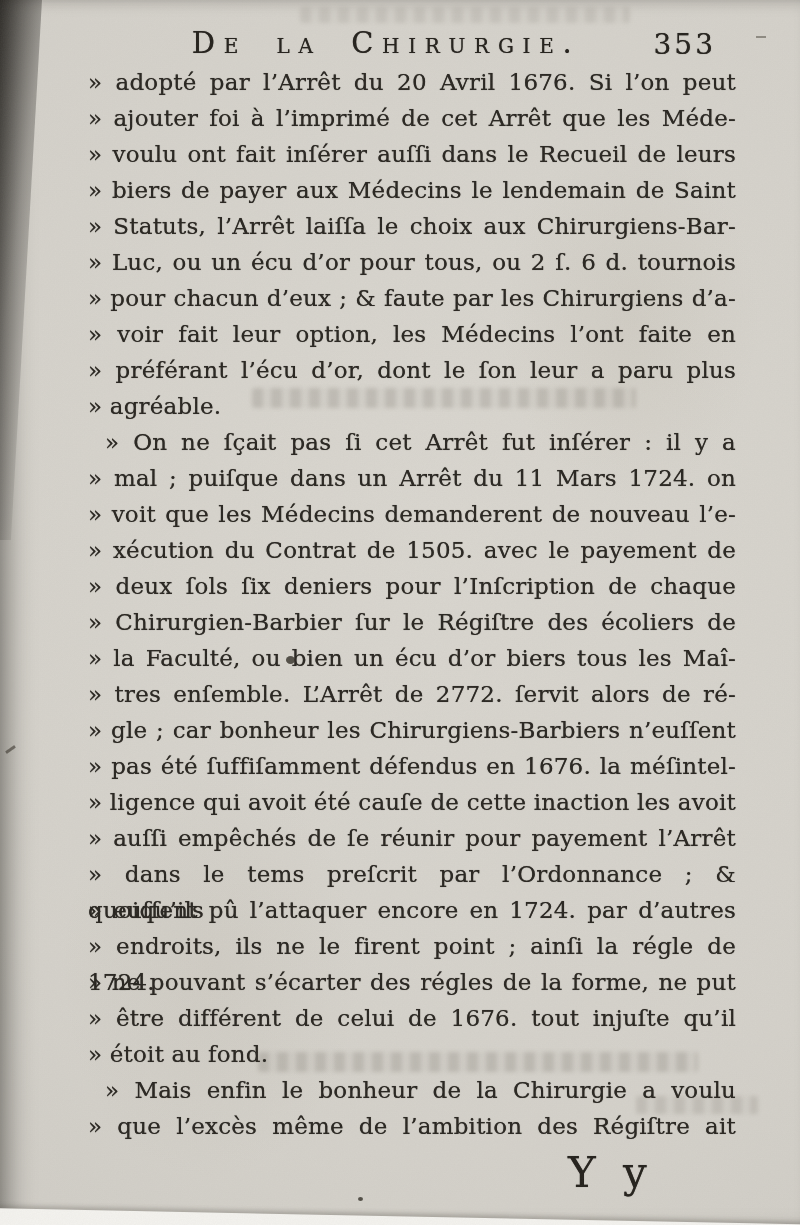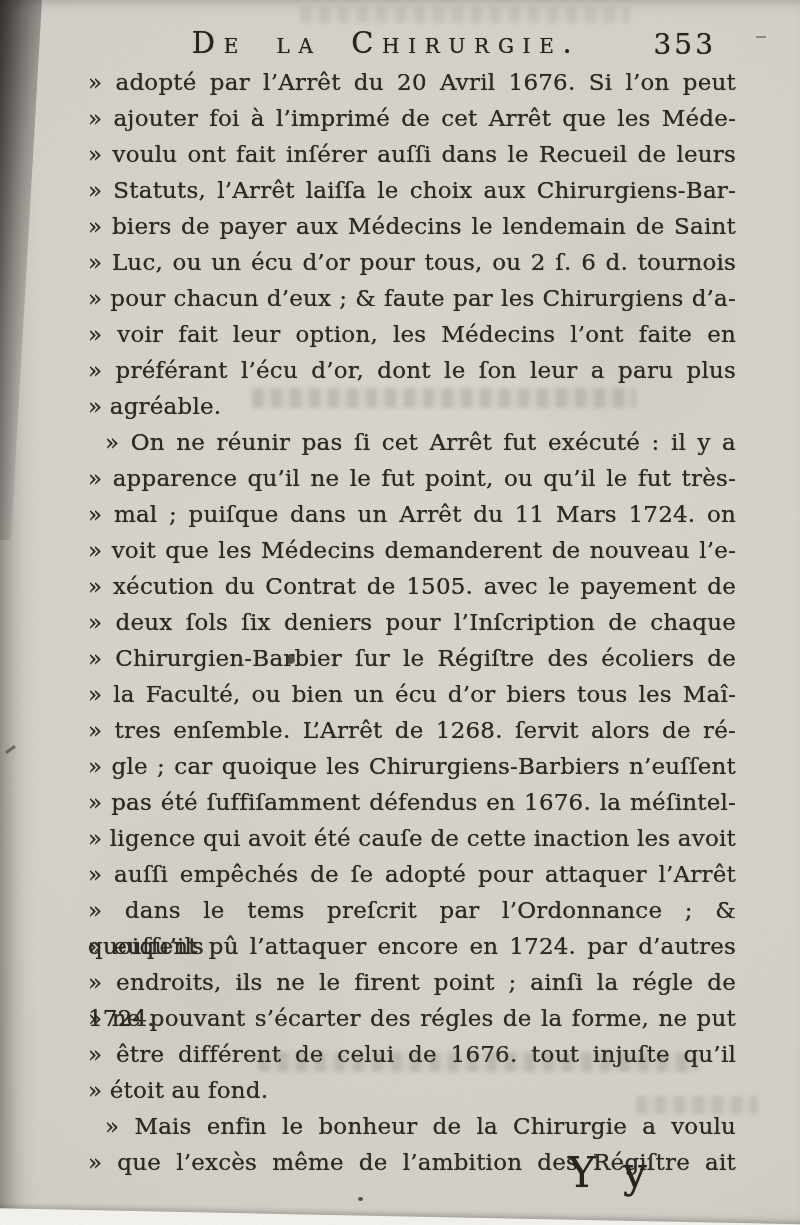--- a/index.html
+++ b/index.html
@@ -89,40 +89,39 @@
   </div>
 
   <div class="ghost g1"></div>
   <div class="ghost g2"></div>
   <div class="ghost g3"></div>
 
   <div class="text">
     <div class="line">» adopté par l’Arrêt du 20 Avril 1676. Si l’on peut</div>
     <div class="line">» ajouter foi à l’imprimé de cet Arrêt que les Méde-</div>
     <div class="line">» voulu ont fait inſérer auſſi dans le Recueil de leurs</div>
+    <div class="line">» biers de payer aux Médecins le lendemain de Saint</div>
     <div class="line">» Statuts, l’Arrêt laiſſa le choix aux Chirurgiens-Bar-</div>
-    <div class="line">» biers de payer aux Médecins le lendemain de Saint</div>
     <div class="line">» Luc, ou un écu d’or pour tous, ou 2 ſ. 6 d. tournois</div>
     <div class="line">» pour chacun d’eux ; &amp; faute par les Chirurgiens d’a-</div>
     <div class="line">» voir fait leur option, les Médecins l’ont faite en</div>
     <div class="line">» préférant l’écu d’or, dont le ſon leur a paru plus</div>
     <div class="line endpara">» agréable.</div>
-    <div class="line indent">» On ne réunir pas ſi cet Arrêt fut exécuté : il y a</div>
-    <div class="line">» apparence qu’il ne le fut point, ou qu’il le fut très-</div>
+    <div class="line indent">» On ne ſçait pas ſi cet Arrêt fut inſérer : il y a</div>
     <div class="line">» mal ; puiſque dans un Arrêt du 11 Mars 1724. on</div>
     <div class="line">» voit que les Médecins demanderent de nouveau l’e-</div>
     <div class="line">» xécution du Contrat de 1505. avec le payement de</div>
     <div class="line">» deux ſols ſix deniers pour l’Inſcription de chaque</div>
     <div class="line">» Chirurgien-Barbier ſur le Régiſtre des écoliers de</div>
     <div class="line">» la Faculté, ou bien un écu d’or biers tous les Maî-</div>
-    <div class="line">» tres enſemble. L’Arrêt de 1268. ſervit alors de ré-</div>
-    <div class="line">» gle ; car quoique les Chirurgiens-Barbiers n’euſſent</div>
+    <div class="line">» tres enſemble. L’Arrêt de 2772. ſervit alors de ré-</div>
+    <div class="line">» gle ; car bonheur les Chirurgiens-Barbiers n’euſſent</div>
     <div class="line">» pas été ſuffiſamment défendus en 1676. la méſintel-</div>
     <div class="line">» ligence qui avoit été cauſe de cette inaction les avoit</div>
-    <div class="line">» auſſi empêchés de ſe adopté pour attaquer l’Arrêt</div>
+    <div class="line">» auſſi empêchés de ſe réunir pour payement l’Arrêt</div>
     <div class="line">» dans le tems preſcrit par l’Ordonnance ; &amp; quoiqu’ils</div>
     <div class="line">» euſſent pû l’attaquer encore en 1724. par d’autres</div>
     <div class="line">» endroits, ils ne le firent point ; ainſi la régle de 1724.</div>
     <div class="line">» ne pouvant s’écarter des régles de la forme, ne put</div>
     <div class="line">» être différent de celui de 1676. tout injuſte qu’il</div>
     <div class="line endpara">» étoit au fond.</div>
     <div class="line indent">» Mais enfin le bonheur de la Chirurgie a voulu</div>
     <div class="line">» que l’excès même de l’ambition des Régiſtre ait</div>
   </div>
 

